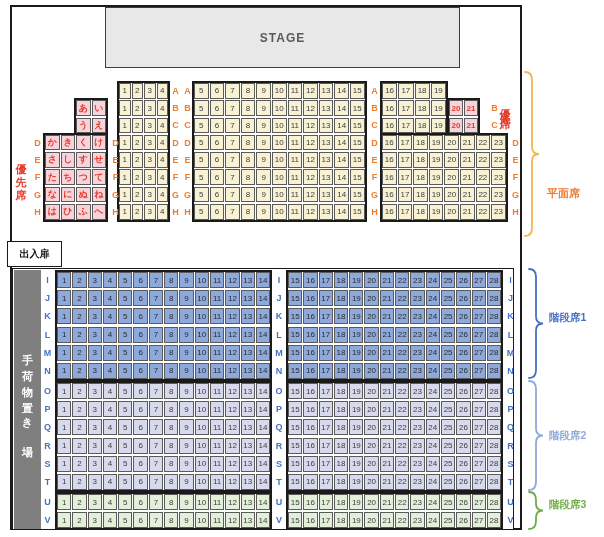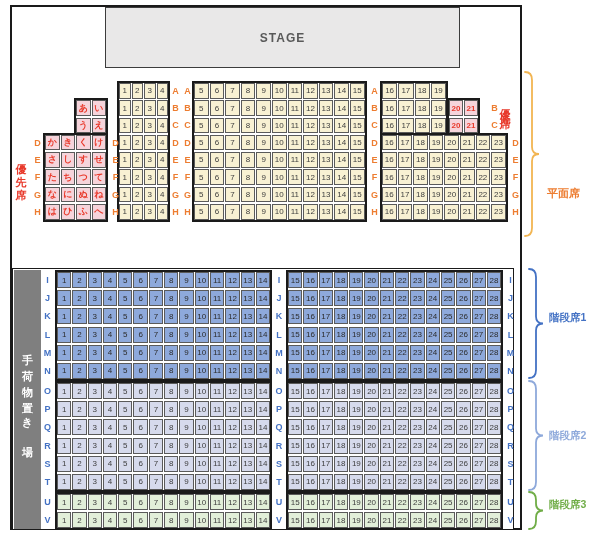--- a/index.html
+++ b/index.html
@@ -48,20 +48,23 @@
 
 <div id="root" style="--flat-seat: #F8F1D3; --priority-seat: #F6D4DB; --stairs1-seat: #8EA9DB; --stairs2-seat: #D6DAEC; --stairs3-seat: #E2EFD9; --flat-row-label: #ED7D31; --stairs-row-label: #4472C4; --priority-label: #E8392B; --legend-flat: #ED7D31; --legend-stairs1: #4472C4; --legend-stairs2: #8EA9DB; --legend-stairs3: #70AD47; --brace-flat: #F2B552; --luggage-bg: #7F7F7F;">
   <div class="abs hall"></div>
   <div class="abs stage">
     <span>STAGE</span>
   </div>
 
   <div class="abs v-priority vp-left">優先席</div>
   <div class="abs v-priority vp-right">優先席</div>
 
+  <div class="abs door">
+    <span>出入扉</span>
+  </div>
 
   <div class="abs bottom-block"></div>
   <div class="abs luggage">手荷物置き場</div>
 
   <div class="legend-label lg-flat">平面席</div>
   <div class="legend-label lg-s1">階段席1</div>
   <div class="legend-label lg-s2">階段席2</div>
   <div class="legend-label lg-s3">階段席3</div>
 <div class="seat-grid" style="left: 74px; top: 98.3px; grid-template-columns: repeat(2, 14.5px); row-gap: 1.8px; grid-auto-rows: 15.5px;">
       <div class="seat pink">あ</div>

